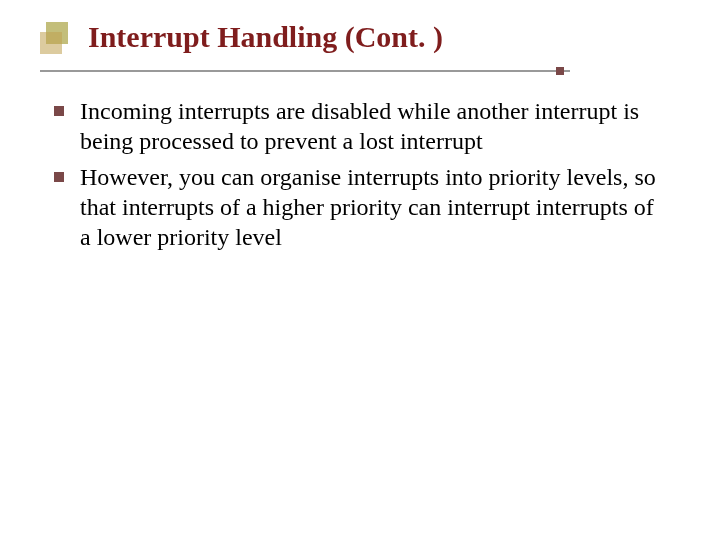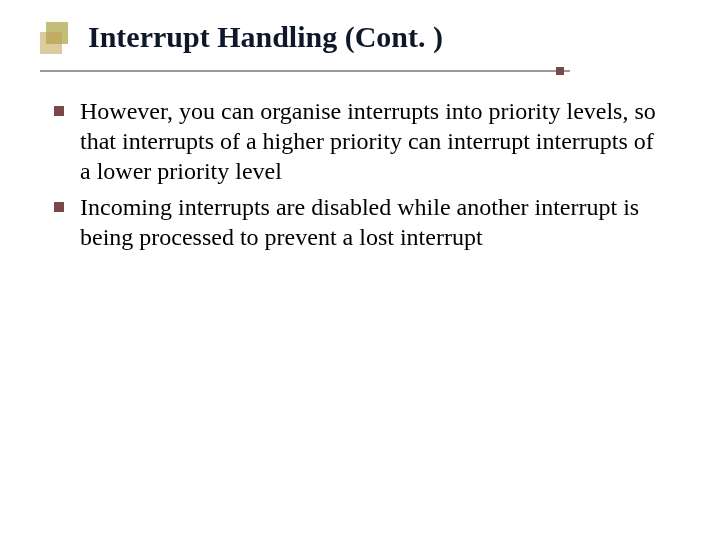--- a/index.html
+++ b/index.html
@@ -8,21 +8,21 @@
 
   .logo { position: absolute; top: 14px; right: 22px; width: 110px; text-align: center; }
   .logo-icon { width: 44px; height: 44px; margin: 0 auto 4px; }
   .logo-text { font-family: Arial, Helvetica, sans-serif; font-size: 11px; line-height: 1.15; letter-spacing: 0.5px; color: #8a1f1f; font-weight: 600; }
   .logo-text .univ { color: #555; font-weight: 500; }
 
   .title-block { position: absolute; top: 20px; left: 40px; right: 150px; }
   .title-accent { position: absolute; left: 0; top: -2px; width: 34px; height: 46px; }
   .title-accent .sq-a { position: absolute; left: 6px; top: 4px; width: 22px; height: 22px; background: #bdb76b; opacity: 0.9; }
   .title-accent .sq-b { position: absolute; left: 0; top: 14px; width: 22px; height: 22px; background: #c0a050; opacity: 0.55; }
-  .title { font-size: 30px; margin-left: 48px; color: #0f172a; }
+  .title { font-size: 30px; margin-left: 48px; color: #7f1d1d; }
   .title-underline { position: absolute; left: 40px; right: 150px; top: 70px; height: 2px; background: #999; }
   .title-underline .tick { position: absolute; right: 6px; top: -3px; width: 8px; height: 8px; background: #7a4848; }
 
   .content { position: absolute; top: 96px; left: 54px; right: 60px; }
   .bullet-row { display: flex; align-items: flex-start; margin-bottom: 6px; }
   .bullet { flex: 0 0 auto; width: 10px; height: 10px; background: #7a4848; margin-top: 10px; margin-right: 16px; }
   .bullet-text { font-size: 24px; line-height: 1.25; }
 </style>
 </head>
 <body>
@@ -37,21 +37,21 @@
     </div>
     <h1 class="title">Interrupt Handling (Cont. )</h1>
   </div>
   <div class="title-underline">
     <div class="tick"></div>
   </div>
 
   <div class="content">
     <div class="bullet-row">
       <div class="bullet"></div>
-      <div class="bullet-text">However, you can organise interrupts into priority levels, so that interrupts of a higher priority can interrupt interrupts of a lower priority level</div>
+      <div class="bullet-text">Incoming interrupts are disabled while another interrupt is being processed to prevent a lost interrupt</div>
     </div>
     <div class="bullet-row">
       <div class="bullet"></div>
-      <div class="bullet-text">Incoming interrupts are disabled while another interrupt is being processed to prevent a lost interrupt</div>
+      <div class="bullet-text">However, you can organise interrupts into priority levels, so that interrupts of a higher priority can interrupt interrupts of a lower priority level</div>
     </div>
   </div>
 
 </div>
 
 </body></html>

